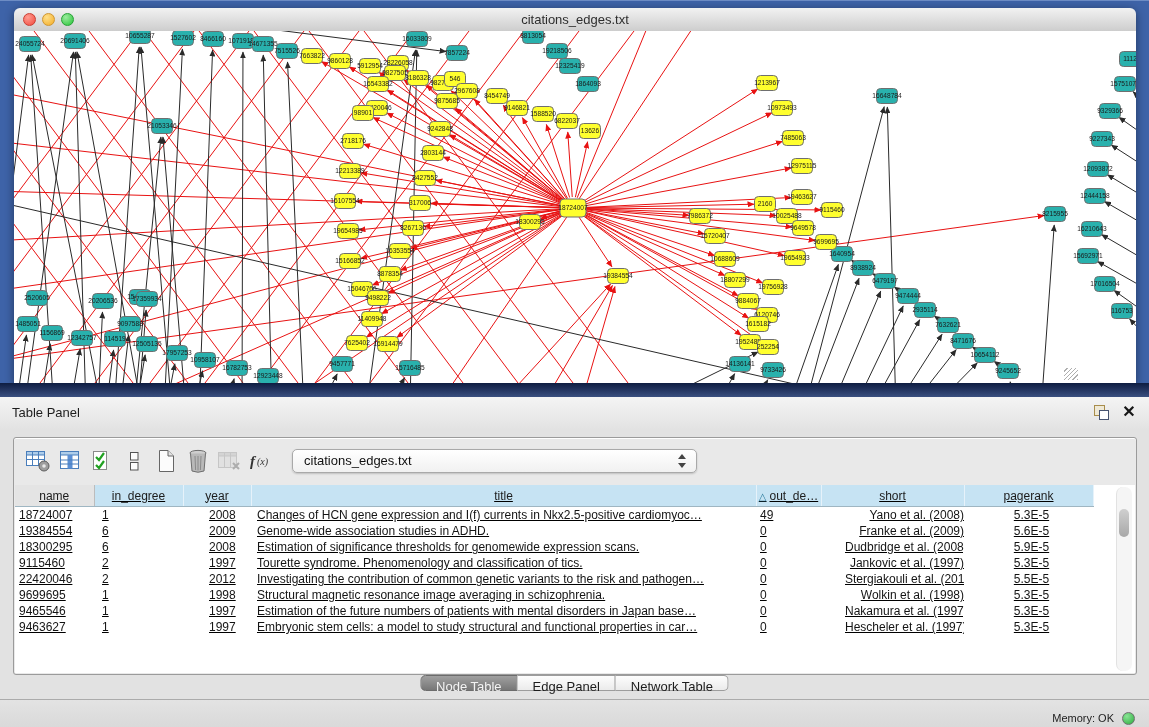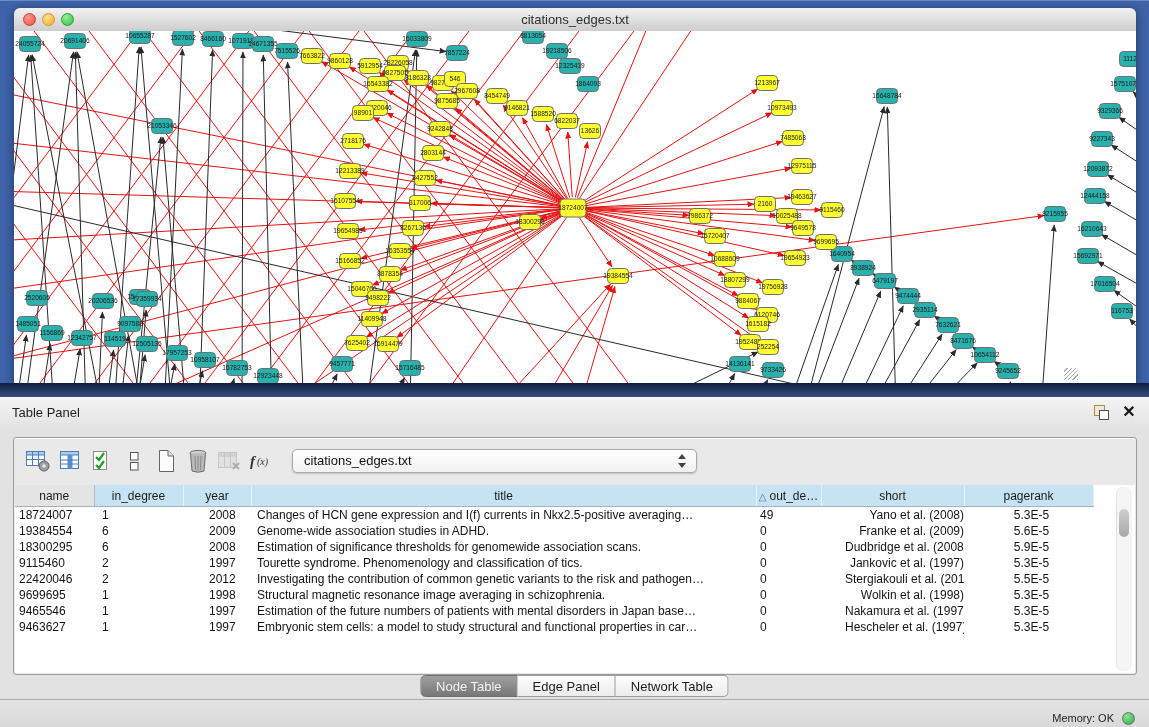--- a/index.html
+++ b/index.html
@@ -37,39 +37,39 @@
     border-radius:3px;background:#e9e9e9;box-shadow:inset 0 1px 0 #fff;}
   .toolbar{height:46px;display:flex;align-items:center;padding-left:8px;}
   .tbtn{width:32px;height:32px;display:flex;align-items:center;justify-content:center;border-radius:4px;}
   .combo{margin-left:14px;width:392px;height:22px;background:linear-gradient(#ffffff,#f1f1f1);
     border:1px solid #a9a9a9;border-radius:5px;box-shadow:0 1px 2px rgba(0,0,0,.18);
     font-size:13px;color:#111;line-height:22px;padding-left:11px;position:relative;box-sizing:content-box;}
   .stepper{position:absolute;right:9px;top:4px;width:9px;height:14px;}
   .stepper .up{position:absolute;top:0;left:0;width:0;height:0;border-left:4.5px solid transparent;border-right:4.5px solid transparent;border-bottom:5px solid #444;}
   .stepper .dn{position:absolute;bottom:0;left:0;width:0;height:0;border-left:4.5px solid transparent;border-right:4.5px solid transparent;border-top:5px solid #444;}
   .tablewrap{position:absolute;left:1px;right:1px;top:47px;bottom:1px;background:#fff;overflow:hidden;}
-  table{border-collapse:collapse;table-layout:fixed;}
+  table{border-collapse:collapse;table-layout:fixed;text-decoration:underline;}
   thead th{height:21px;background:#c6e3f3;font-size:12px;font-weight:normal;color:#1c1c1c;
     text-align:center;border-right:1px solid #e6f2fa;border-bottom:1px solid #9fb6c2;padding:0;overflow:hidden;white-space:nowrap;}
   thead th.first{background:#e4e4e4;border-right:1px solid #bcbcbc;}
   .sort-tri{color:#2f7d9e;font-size:10px;margin-right:3px;}
   tbody td{height:16px;font-size:12px;color:#141414;white-space:nowrap;overflow:hidden;padding:0;}
   tbody td:nth-child(1){padding-left:4px;}
   tbody td:nth-child(2){padding-left:8px;}
   tbody td:nth-child(3){padding-left:26px;}
   tbody td:nth-child(4){padding-left:6px;}
   tbody td:nth-child(5){padding-left:4px;}
   tbody td:nth-child(6){padding-left:24px;text-align:right;}
   tbody td:nth-child(7){padding-left:6px;text-align:center;}
   .vscroll{position:absolute;right:3px;top:2px;bottom:2px;width:15px;background:#f5f5f5;
     border-left:1px solid #e2e2e2;border-radius:7px;}
   .vthumb{position:absolute;left:2px;top:22px;width:10px;height:28px;
     background:linear-gradient(#cfcfcf,#a8a8a8);border-radius:6px;}
   
-  .tabs{position:absolute;top:245px;left:50%;transform:translateX(-50%);display:flex;height:22px;}
+  .tabs{position:absolute;top:245px;left:50%;transform:translateX(-50%);display:flex;height:16px;}
   .tab{font-size:13px;line-height:22px;padding:0 15px;background:linear-gradient(#fdfdfd,#ebebeb);
     border:1px solid #9d9d9d;border-left:none;color:#1c1c1c;white-space:nowrap;}
   .tab:first-child{border-left:1px solid #9d9d9d;border-radius:5px 0 0 5px;}
   .tab:last-child{border-radius:0 5px 5px 0;}
   .tab.sel{background:linear-gradient(#a0a0a0,#777777);color:#f3f3f3;border-color:#6c6c6c;}
   
   .status{position:absolute;left:0;top:269px;width:1149px;height:37px;border-top:1px solid #ababab;
     background:linear-gradient(#e3e3e3,#d6d6d6);display:flex;justify-content:flex-end;align-items:center;
     padding-right:14px;box-sizing:border-box;gap:8px;font-size:11px;color:#222;}
   .memdot{width:13px;height:13px;border-radius:50%;border:1px solid #6f6f6f;box-sizing:border-box;
@@ -823,39 +823,39 @@
               <th><span class="sort-tri">△</span><span>out_de…</span></th>
               <th><span>short</span></th>
               <th><span>pagerank</span></th>
             </tr>
           </thead>
         <tbody id="body-rows">
             <tr>
               <td>18724007</td>
               <td>1</td>
               <td>2008</td>
-              <td>Changes of HCN gene expression and I(f) currents in Nkx2.5-positive averaging…</td>
+              <td>Changes of HCN gene expression and I(f) currents in Nkx2.5-positive cardiomyoc…</td>
               <td>49</td>
               <td>Yano et al. (2008)</td>
               <td>5.3E-5</td>
             </tr>
             <tr>
               <td>19384554</td>
               <td>6</td>
               <td>2009</td>
               <td>Genome-wide association studies in ADHD.</td>
               <td>0</td>
               <td>Franke et al. (2009)</td>
               <td>5.6E-5</td>
             </tr>
             <tr>
               <td>18300295</td>
               <td>6</td>
               <td>2008</td>
-              <td>Estimation of significance thresholds for genomewide association scans.</td>
+              <td>Estimation of significance thresholds for genomewide expression scans.</td>
               <td>0</td>
               <td>Dudbridge et al. (2008)</td>
               <td>5.9E-5</td>
             </tr>
             <tr>
               <td>9115460</td>
               <td>2</td>
               <td>1997</td>
               <td>Tourette syndrome. Phenomenology and classification of tics.</td>
               <td>0</td>

